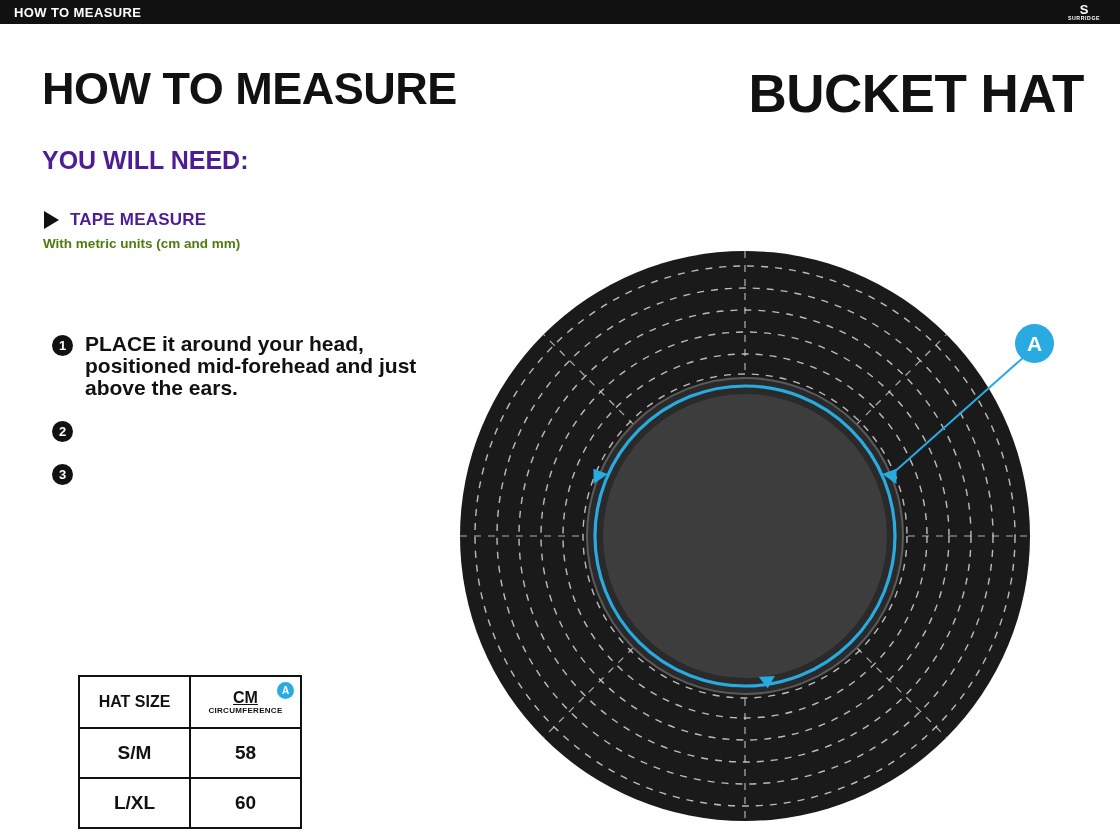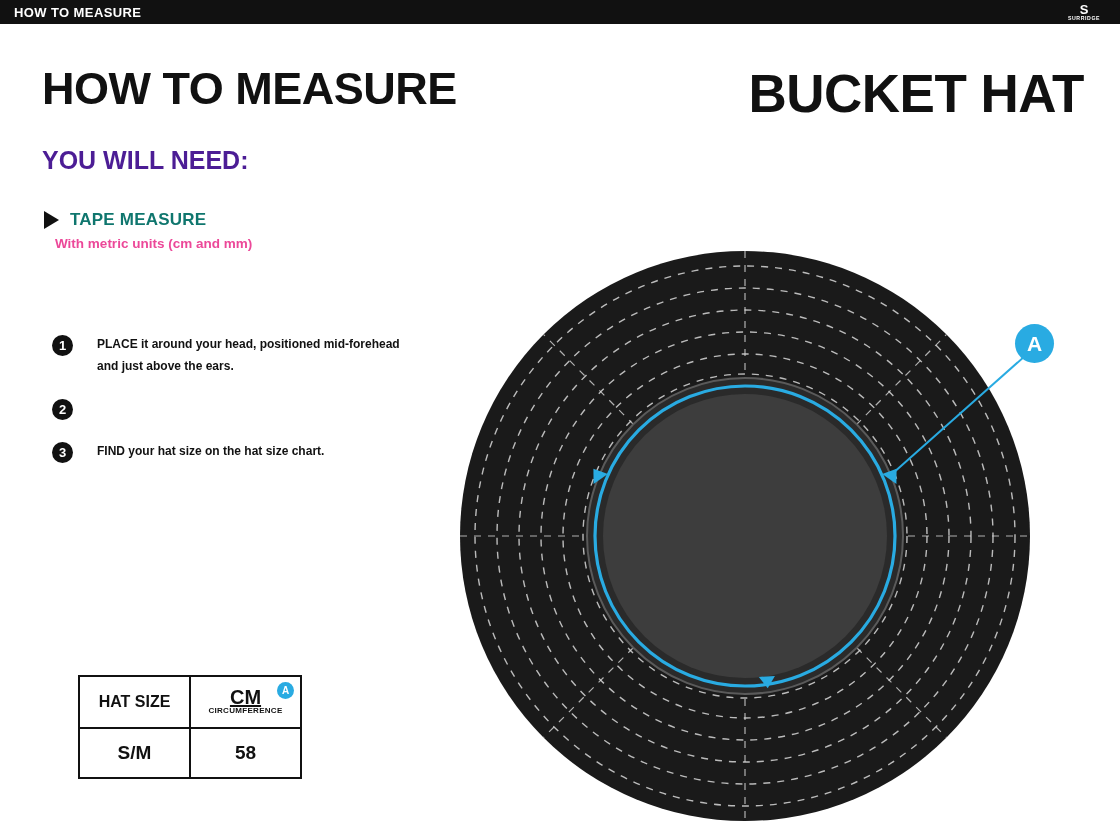--- a/index.html
+++ b/index.html
@@ -90,29 +90,29 @@
   .tri-icon {
     width: 0; height: 0;
     border-left: 15px solid #111111;
     border-top: 9px solid transparent;
     border-bottom: 9px solid transparent;
     margin-right: 11px;
   }
   .tape-label {
     font-size: 17px;
     font-weight: bold;
-    color: #0f766e;
+    color: #4c1d95;
     letter-spacing: 0.2px;
   }
   .tape-sub {
     position: absolute;
-    left: 55px; top: 236px;
+    left: 43px; top: 236px;
     font-size: 13.5px;
     font-weight: bold;
-    color: #ec4899;
+    color: #4d7c0f;
   }
 
   
   .steps {
     position: absolute;
     left: 52px; top: 333px;
     width: 370px;
   }
   .step {
     position: relative;
@@ -127,22 +127,22 @@
     background: #111111;
     color: #ffffff;
     font-size: 13px;
     font-weight: bold;
     display: flex;
     align-items: center;
     justify-content: center;
     margin-top: 2px;
   }
   .step-text {
-    margin-left: 24px;
-    font-size: 12px;
+    margin-left: 12px;
+    font-size: 21px;
     line-height: 22px;
     font-weight: bold;
     color: #111111;
   }
   .step-text .lead { font-weight: bold; }
 
   .note {
     position: absolute;
     left: 81px; top: 592px;
     width: 320px;
@@ -163,21 +163,21 @@
     border: 2px solid #111111;
     width: 111px;
     height: 50px;
     text-align: center;
     vertical-align: middle;
     font-weight: bold;
     color: #111111;
   }
   .size-table th { height: 52px; }
   .th-hat { font-size: 16px; margin-top: 47px; }
-  .th-cm-main { font-size: 20px; display: block; line-height: 17px; text-decoration: underline; }
+  .th-cm-main { font-size: 16px; display: block; line-height: 17px; text-decoration: underline; }
   .th-cm-sub { font-size: 8px; display: block; letter-spacing: 0.3px; }
   .td-size { font-size: 19px; }
   .td-val { font-size: 19px; }
   .th-cm-cell { position: relative; }
   .badge-a-small {
     position: absolute;
     right: 6px; top: 5px;
     width: 17px; height: 17px;
     border-radius: 50%;
     background: #29ABE2;
@@ -236,39 +236,42 @@
   <div class="steps">
     <div class="step">
       <div class="step-num">1</div>
       <div class="step-text"><span class="lead">PLACE</span><span> it around your head, positioned mid-forehead and just above the ears.</span></div>
     </div>
     <div class="step">
       <div class="step-num">2</div>
     </div>
     <div class="step">
       <div class="step-num">3</div>
-      <div class="step-text"><span class="lead">FIND</span><span> your hat size on the hat size chart.</span></div>
     </div>
   </div>
 
 
   <table class="size-table">
     <tbody>
         <tr>
       <th class="th-hat">HAT SIZE</th>
       <th class="th-cm-cell">
         <span class="th-cm-main">CM</span>
         <span class="th-cm-sub">CIRCUMFERENCE</span>
         <span class="badge-a-small">A</span>
       </th>
     </tr>
     <tr>
       <td class="td-size">S/M</td>
       <td class="td-val">58</td>
     </tr>
+    <tr>
+      <td class="td-size">L/XL</td>
+      <td class="td-val">60</td>
+    </tr>
   </tbody>
     </table>
 
   <svg class="illus" viewBox="0 0 680 600">
     <defs>
       <clipPath id="clipOuter">
           <circle cx="305" cy="300" r="285"></circle>
         </clipPath>
     </defs>
 

